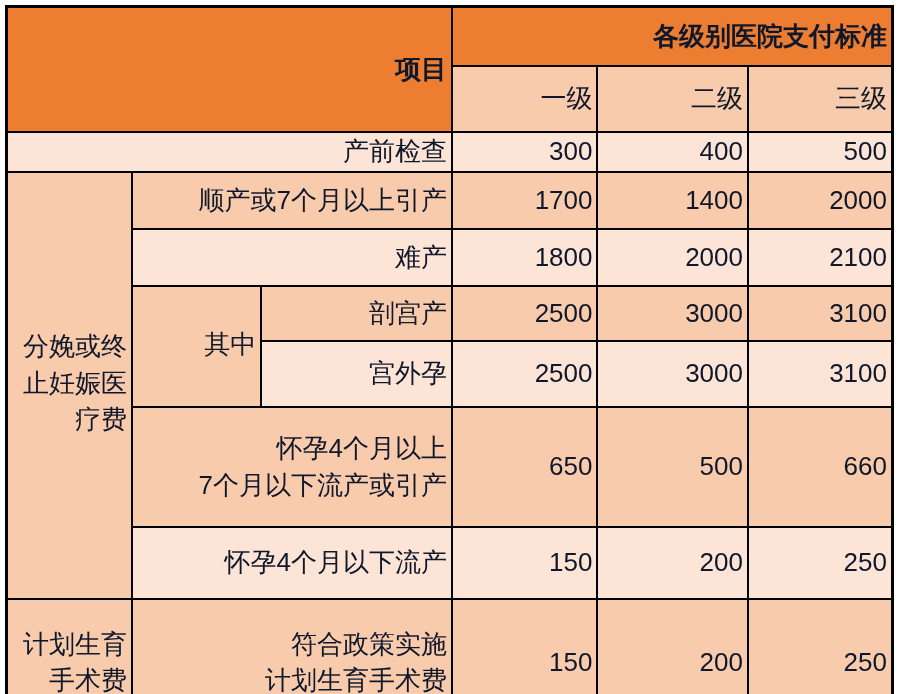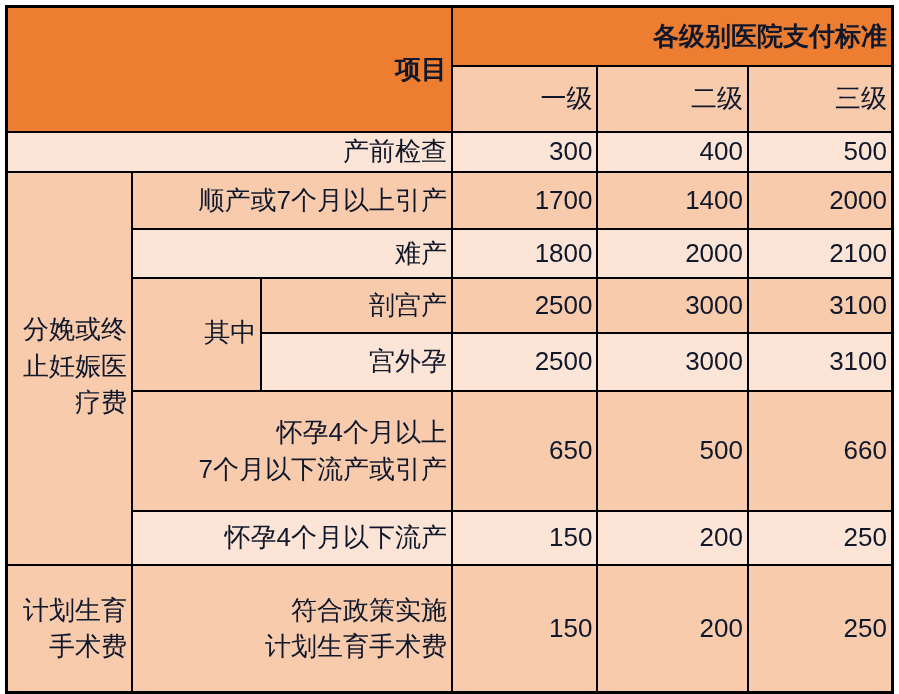--- a/index.html
+++ b/index.html
@@ -79,51 +79,51 @@
     </tr>
 
     <tr class="mid" style="height:57px">
       <td class="cell-mid" rowspan="6">分娩或终止妊娠医疗费</td>
       <td colspan="2">顺产或7个月以上引产</td>
       <td>1700</td>
       <td>1400</td>
       <td>2000</td>
     </tr>
 
-    <tr class="light" style="height:49px">
+    <tr class="light" style="height:57px">
       <td colspan="2">难产</td>
       <td>1800</td>
       <td>2000</td>
       <td>2100</td>
     </tr>
 
     <tr class="mid" style="height:55px">
       <td class="cell-mid" rowspan="2">其中</td>
       <td>剖宫产</td>
       <td>2500</td>
       <td>3000</td>
       <td>3100</td>
     </tr>
 
-    <tr class="light" style="height:58px">
+    <tr class="light" style="height:66px">
       <td>宫外孕</td>
       <td>2500</td>
       <td>3000</td>
       <td>3100</td>
     </tr>
 
     <tr class="mid" style="height:120px">
       <td colspan="2" class="multiline">怀孕4个月以上
 7个月以下流产或引产</td>
       <td>650</td>
       <td>500</td>
       <td>660</td>
     </tr>
 
-    <tr class="light" style="height:54px">
+    <tr class="light" style="height:72px">
       <td colspan="2">怀孕4个月以下流产</td>
       <td>150</td>
       <td>200</td>
       <td>250</td>
     </tr>
 
     <tr class="mid" style="height:128px">
       <td>计划生育手术费</td>
       <td colspan="2" class="multiline">符合政策实施
 计划生育手术费</td>

